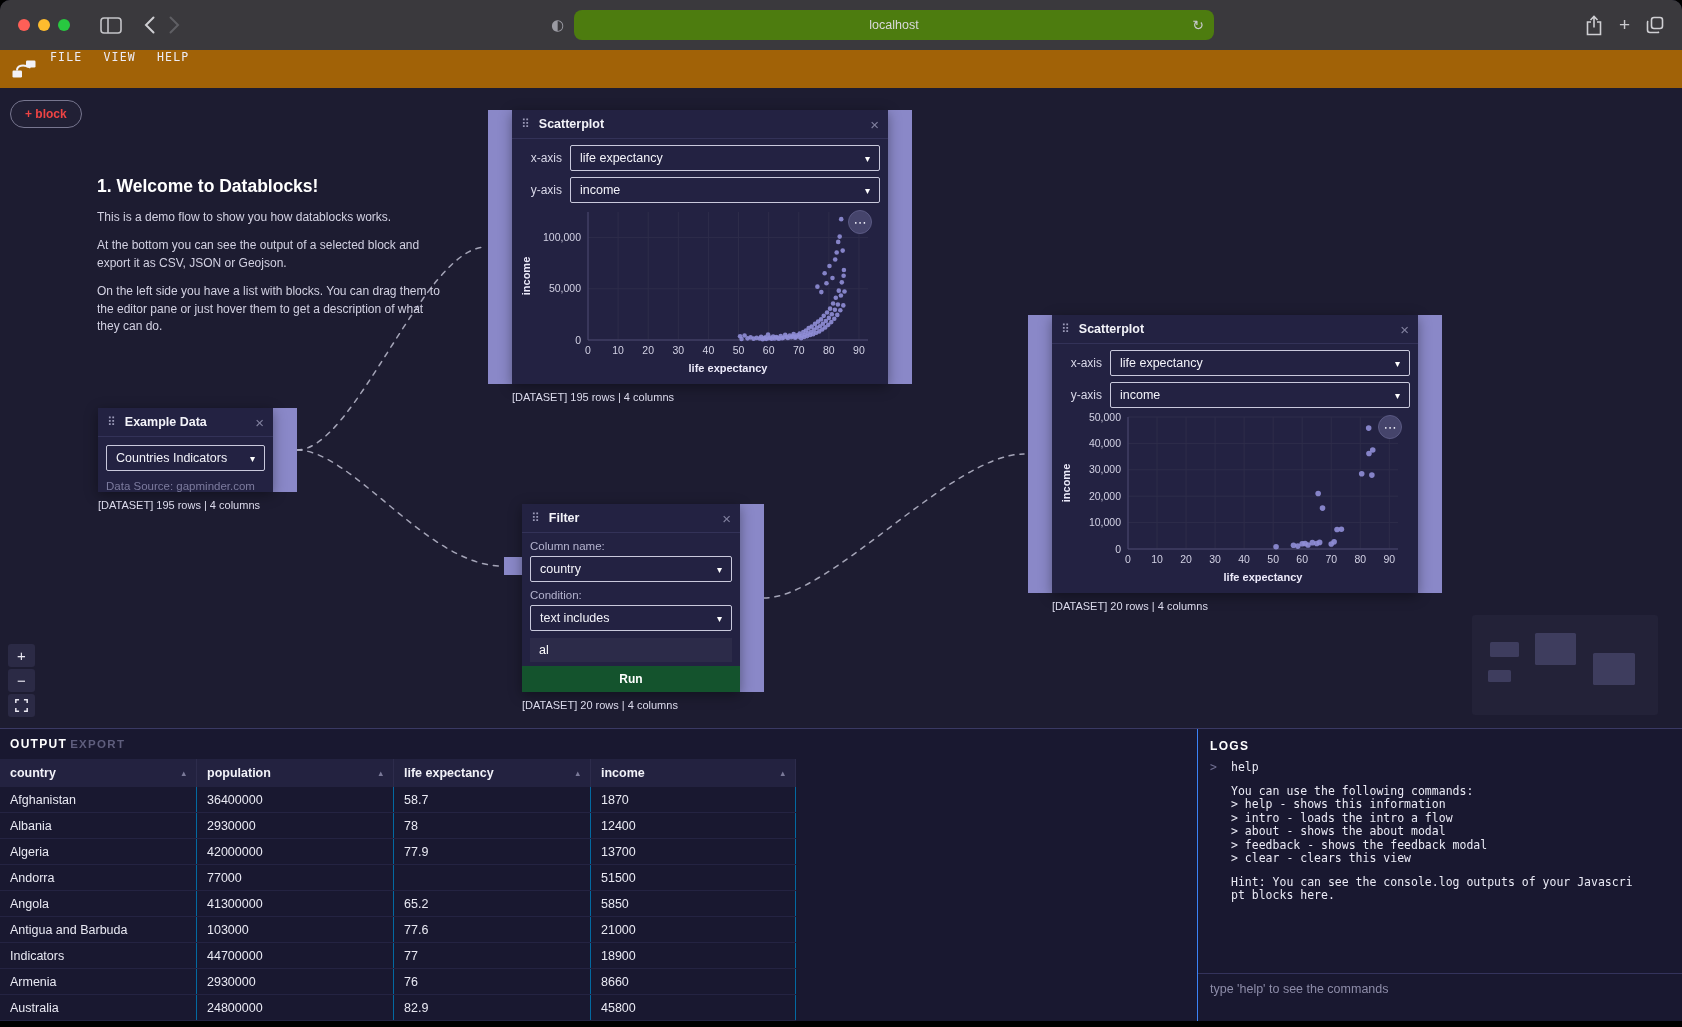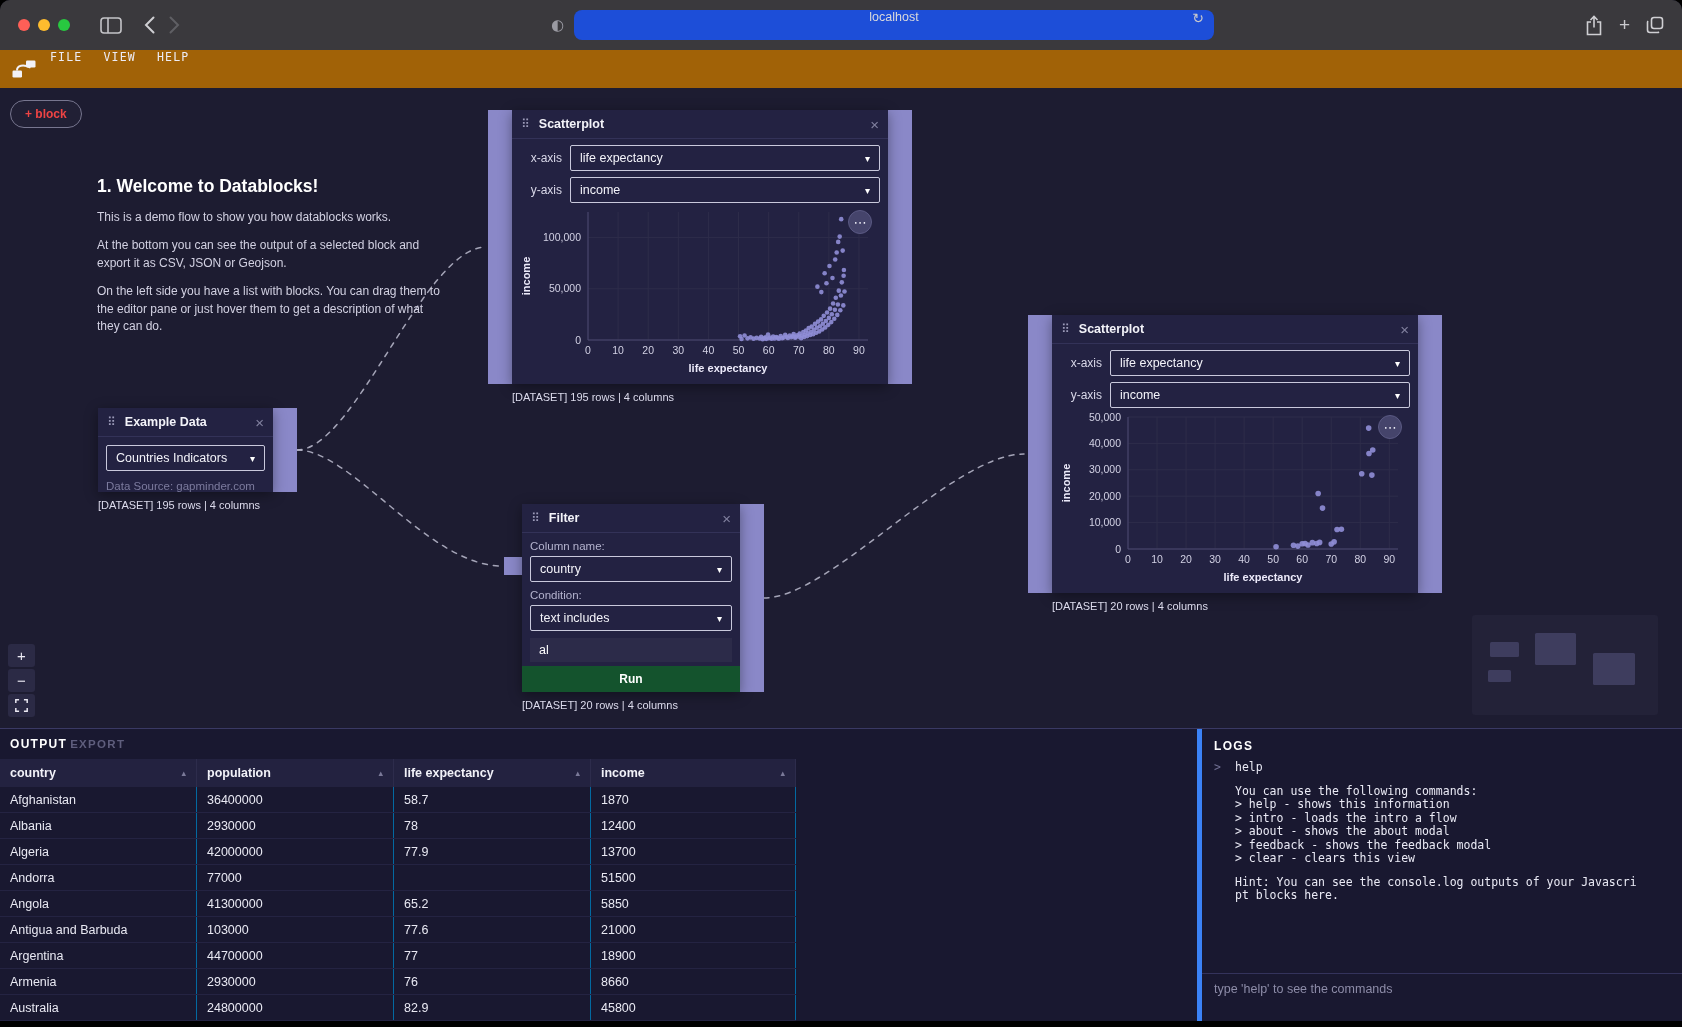--- a/index.html
+++ b/index.html
@@ -10,22 +10,22 @@
   .chrome{position:absolute;top:0;left:0;right:0;height:50px;background:#3a393d;
     border-bottom:1px solid #232227;display:flex;align-items:center;}
   .traffic{display:flex;gap:8px;margin-left:18px;}
   .light{width:12px;height:12px;border-radius:50%;}
   .light.red{background:#ff5f57}.light.yellow{background:#febc2e}.light.green{background:#28c840}
   .chrome-btn{background:none;border:none;display:flex;align-items:center;justify-content:center;padding:0;}
   .sidebar-btn{margin-left:30px;}
   .nav-back{margin-left:22px;}
   .nav-fwd{margin-left:14px;}
   .shield{margin-left:auto;color:#9a9aa2;font-size:15px;line-height:1;}
-  .addressbar{width:640px;height:30px;margin-left:10px;background:#1d4ed8;border-radius:8px;
-    display:flex;justify-content:center;position:relative;}
+  .addressbar{width:640px;height:30px;margin-left:10px;background:#4d7c0f;border-radius:8px;
+    display:flex;align-items:center;justify-content:center;position:relative;}
   .addressbar .url{font-size:12.5px;color:#d9d9dc;}
   .reload{position:absolute;right:10px;color:#c9c9cd;font-size:14px;font-family:"DejaVu Sans",sans-serif;}
   .chrome-right{margin-left:auto;display:flex;align-items:center;gap:16px;margin-right:18px;}
   .plus-btn{color:#c9c9cd;font-size:19px;font-weight:400;}
 
   
   .menubar{position:absolute;top:50px;left:0;right:0;height:38px;background:#a16207;
     display:flex;padding-left:12px;}
   .logo{margin-right:14px;display:flex;align-items:center;}
   .mi{font-family:"DejaVu Sans Mono",monospace;font-size:11.5px;letter-spacing:1.2px;
@@ -93,21 +93,21 @@
   .table{position:absolute;top:30px;left:0;width:796px;}
   .thead{display:flex;height:28px;background:#232240;}
   .th{display:flex;align-items:center;font-size:12.5px;font-weight:bold;color:#f1f1f8;padding:0 10px;
     border-right:1px solid #2d2c4c;box-sizing:border-box;}
   .sort{margin-left:auto;color:#7a7998;font-size:9px;font-family:"DejaVu Sans",sans-serif;}
   .row{display:flex;height:25px;border-bottom:1px solid #242342;}
   .td{font-size:12.5px;color:#e9e9f3;padding:0 10px;display:flex;align-items:center;
     border-right:1px solid #0369a1;box-sizing:border-box;}
   .c0{width:197px}.c1{width:197px}.c2{width:197px}.c3{width:205px}
 
-  .logs{position:absolute;left:1197px;top:0;right:0;bottom:0;border-left:5px solid #3b82f6;}
+  .logs{position:absolute;left:1197px;top:0;right:0;bottom:0;border-left:1px solid #3b82f6;}
   .logs-title{padding:10px 0 0 12px;font-size:12px;font-weight:bold;letter-spacing:1.3px;color:#fff;}
   .logs-body{position:absolute;top:32px;left:12px;right:10px;font-family:"DejaVu Sans Mono",monospace;
     font-size:11.5px;line-height:13.5px;color:#eaeaf5;}
   .entry-cmd{display:flex;}
   .prompt{color:#706f92;width:21px;flex:none;}
   .response{margin-left:21px;margin-top:10px;}
   .hint{margin-left:21px;margin-top:10px;}
   .logs-input{position:absolute;left:0;right:0;bottom:24px;height:29px;border-top:1px solid #34335c;}
   .logs-input input{width:100%;height:100%;background:transparent;border:none;outline:none;
     padding:0 12px;box-sizing:border-box;color:#e8e8f2;font-size:12.5px;font-family:"Liberation Sans",sans-serif;}
@@ -554,21 +554,21 @@
               <div class="td c2">65.2</div>
               <div class="td c3">5850</div>
             </div>
             <div class="row">
               <div class="td c0">Antigua and Barbuda</div>
               <div class="td c1">103000</div>
               <div class="td c2">77.6</div>
               <div class="td c3">21000</div>
             </div>
             <div class="row">
-              <div class="td c0">Argentina</div>
+              <div class="td c0">Indicators</div>
               <div class="td c1">44700000</div>
               <div class="td c2">77</div>
               <div class="td c3">18900</div>
             </div>
             <div class="row">
               <div class="td c0">Armenia</div>
               <div class="td c1">2930000</div>
               <div class="td c2">76</div>
               <div class="td c3">8660</div>
             </div>

